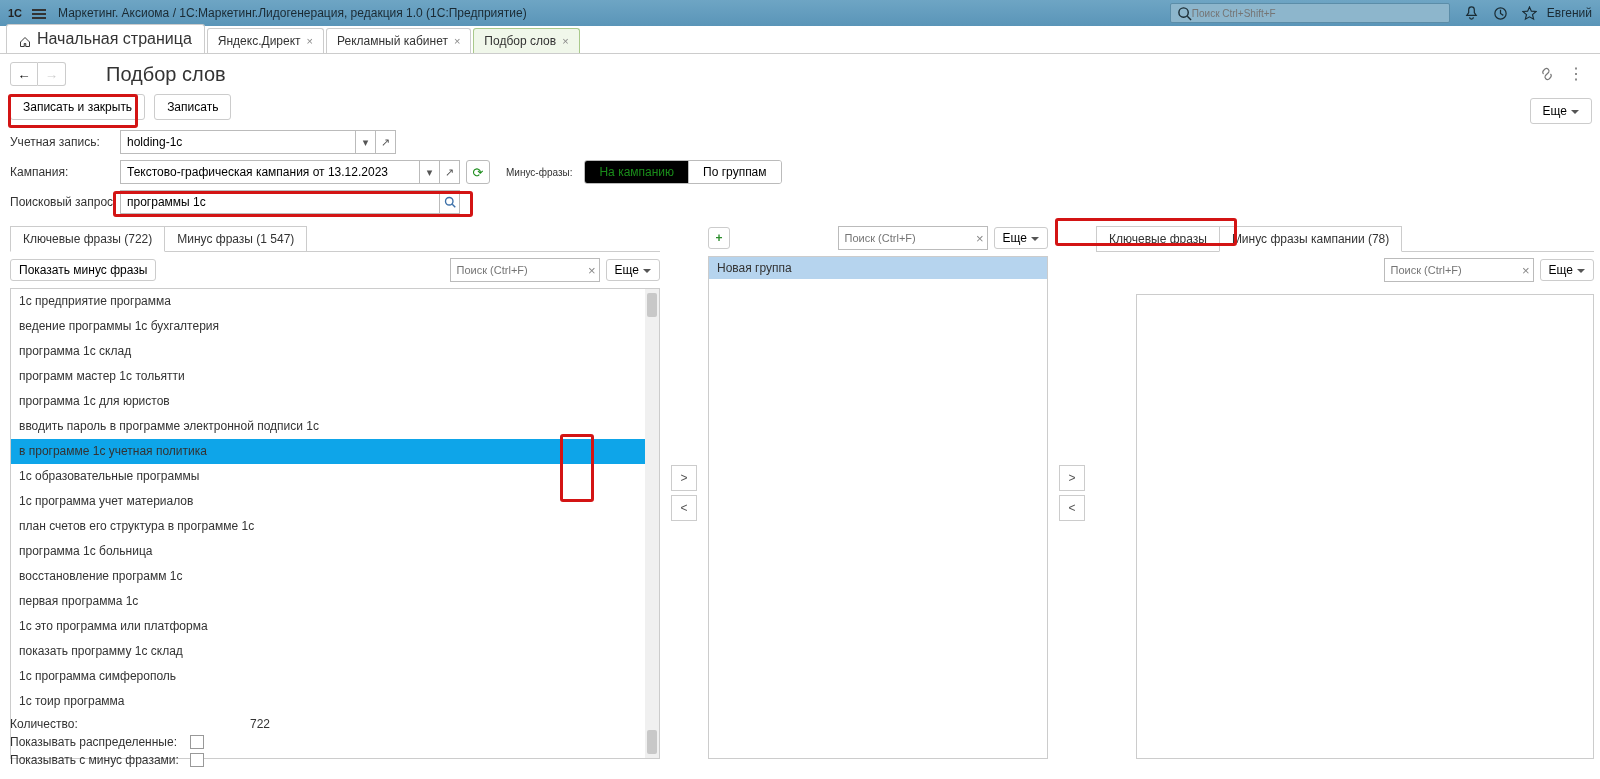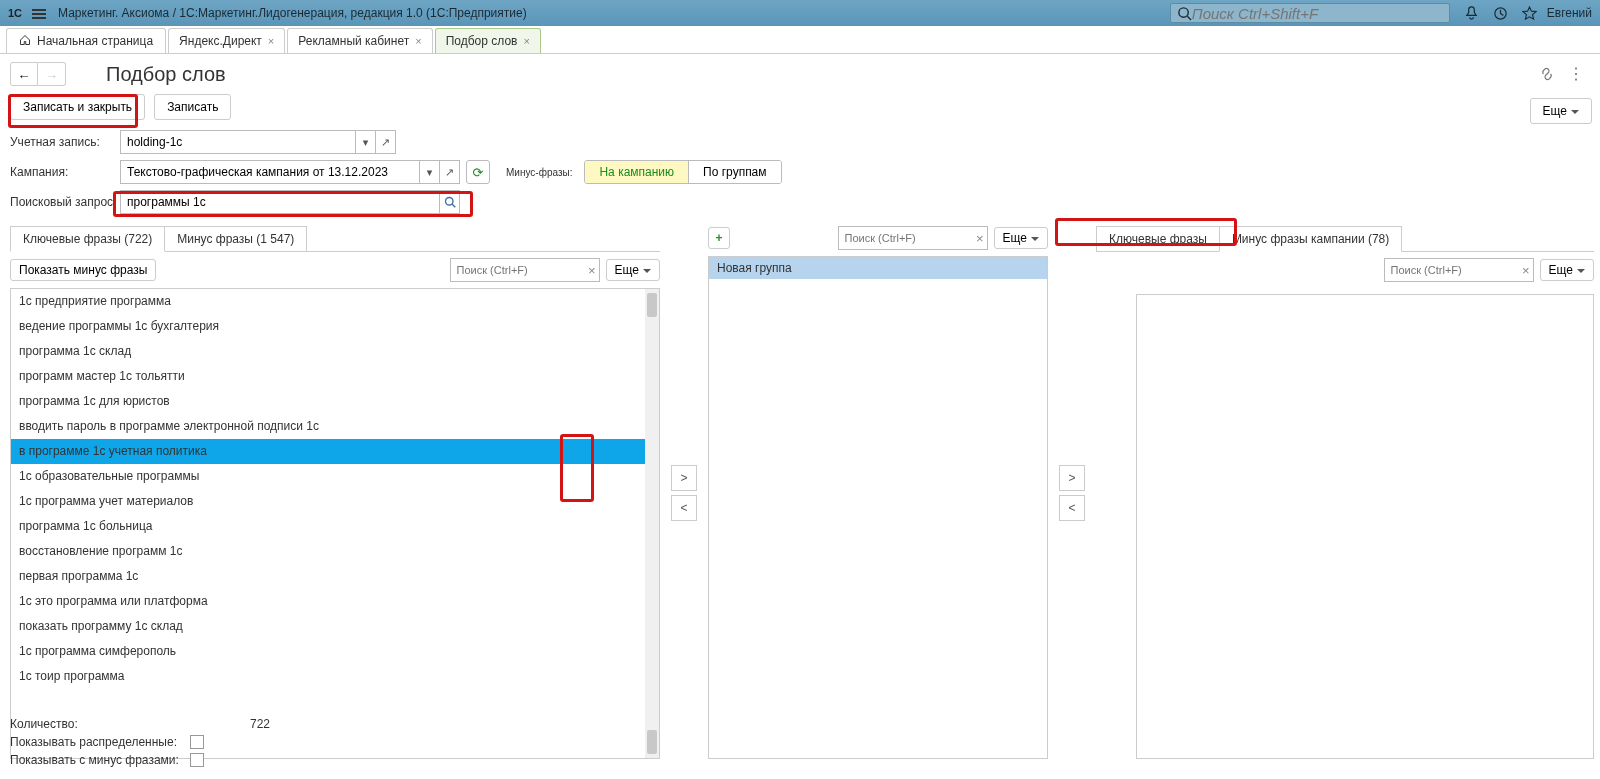--- a/index.html
+++ b/index.html
@@ -5,28 +5,28 @@
   * { box-sizing: border-box; margin: 0; padding: 0; font-family: Arial, sans-serif; }
   body { width: 1600px; height: 779px; background: #fff; font-size: 12px; color: #333; overflow: hidden; position: relative; }
   
   
   .titlebar { height: 26px; background: linear-gradient(#6ea5c4,#5a95b8); display: flex; align-items: center; padding: 0 8px; color: #0d2a3a; }
   .titlebar .logo { font-weight: bold; font-size: 11px; margin-right: 10px; color: #222; }
   .titlebar .burger { width: 14px; height: 12px; margin-right: 12px; cursor: pointer; }
   .titlebar .burger span { display:block; height:2px; background:#333; margin:2px 0; }
   .titlebar .title { flex: 1; font-size: 12px; color: #1a2a33; }
   .titlebar .search-wrap { display:flex; align-items:center; background:#8db6cc; border:1px solid #5b8da8; border-radius:2px; height:20px; padding:0 6px; width:280px; color:#2a4a5a; }
-  .titlebar .search-wrap input { flex:1; background:transparent; border:none; outline:none; font-size:15px; color:#701a75;font-style:italic; }
+  .titlebar .search-wrap input { flex:1; background:transparent; border:none; outline:none; font-size:10px; color:#701a75; }
   .titlebar .ticons { display:flex; align-items:center; gap:14px; margin-left:14px; }
   .ticon { width:15px; height:15px; color:#1a2b33; cursor:pointer; }
   .titlebar .user { margin-left:10px; font-size:12px; color:#1a2a33; }
   
   
   .tabrow { height:28px; border-bottom:1px solid #ccc; display:flex; align-items:flex-end; padding:0 6px; background:#fff; }
-  .tabrow .hometab { display:flex; align-items:flex-start; gap:6px; padding:5px 12px; border:1px solid #ccc; border-bottom:none; background:#fff; border-radius:3px 3px 0 0; font-size:12px; margin-right:2px; cursor:pointer; }
+  .tabrow .hometab { display:flex; align-items:flex-end; gap:6px; padding:5px 12px; border:1px solid #ccc; border-bottom:none; background:#fff; border-radius:3px 3px 0 0; font-size:16px; margin-right:2px; cursor:pointer; }
   .tabrow .tab { display:flex; align-items:center; padding:5px 10px; border:1px solid #ccc; border-bottom:none; background:#fff; border-radius:3px 3px 0 0; font-size:12px; margin-right:2px; cursor:pointer; gap:6px; }
   .tabrow .tab.active { background:#f0f7ea; border-color:#a9c98b; }
   .tab .close-x { color:#888; font-size:11px; cursor:pointer; }
   
   
   .pagehdr { display:flex; align-items:center; padding:8px 10px 4px; gap:10px; }
   .navbtns { display:flex; }
   .navbtns button { width:28px; height:24px; border:1px solid #ccc; background:#fff; cursor:pointer; display:flex; align-items:center; justify-content:center; }
   .navbtns button:first-child { border-radius:3px 0 0 3px; }
   .navbtns button:last-child { border-radius:0 3px 3px 0; border-left:none; }
@@ -48,21 +48,21 @@
   .form-area { padding:0 10px; }
   .frow { display:flex; align-items:center; margin-bottom:6px; }
   .flabel { width:110px; font-size:12px; color:#333; }
   .finput { display:flex; align-items:center; }
   .finput input.text { height:24px; border:1px solid #bbb; padding:0 6px; font-size:12px; outline:none; }
   .ibtn { width:20px; height:24px; border:1px solid #bbb; border-left:none; background:#fff; display:flex; align-items:center; justify-content:center; cursor:pointer; font-size:11px; color:#555; }
   .ibtn.solo { border-left:1px solid #bbb; margin-left:6px; border-radius:3px; }
   .splitlbl { margin:0 12px 0 16px; font-size:10px; color:#333; }
   .toggle { display:flex; border:1px solid #bbb; border-radius:3px; overflow:hidden; }
   .toggle button { border:none; background:#fff; padding:4px 14px; font-size:12px; cursor:pointer; }
-  .toggle button.active { color:#1a8c1a; background:#fef9c3; }
+  .toggle button.active { color:#1a8c1a; background:#000000; }
   .toggle button + button { border-left:1px solid #bbb; }
   
   
   .cols { display:flex; padding:6px 6px 0 10px; gap:0; height:calc(779px - 26px - 28px - 42px - 44px - 100px); }
   .col { display:flex; flex-direction:column; }
   .col.left { width:650px;justify-content:space-between; }
   .col.midgap { width:48px; display:flex; flex-direction:column; align-items:center; justify-content:center; gap:4px; }
   .col.center { width:340px; }
   .col.rightgap { width:48px; display:flex; flex-direction:column; align-items:center; justify-content:center; gap:4px; }
   .col.right { flex:1; }
@@ -238,20 +238,21 @@
         </div>
     <div class="lrow">1с предприятие программа</div>
         <div class="lrow">ведение программы 1с бухгалтерия</div>
         <div class="lrow">программа 1с склад</div>
         <div class="lrow">программ мастер 1с тольятти</div>
         <div class="lrow">программа 1с для юристов</div>
         <div class="lrow">вводить пароль в программе электронной подписи 1с</div>
         <div class="lrow selected">в программе 1с учетная политика</div>
         <div class="lrow">1с образовательные программы</div>
         <div class="lrow">1с программа учет материалов</div>
+        <div class="lrow">план счетов его структура в программе 1с</div>
         <div class="lrow">программа 1с больница</div>
         <div class="lrow">восстановление программ 1с</div>
         <div class="lrow">первая программа 1с</div>
         <div class="lrow">1с это программа или платформа</div>
         <div class="lrow">показать программу 1с склад</div>
         <div class="lrow">1с программа симферополь</div>
         <div class="lrow">1с тоир программа</div>
       </div>
   </div>
 

